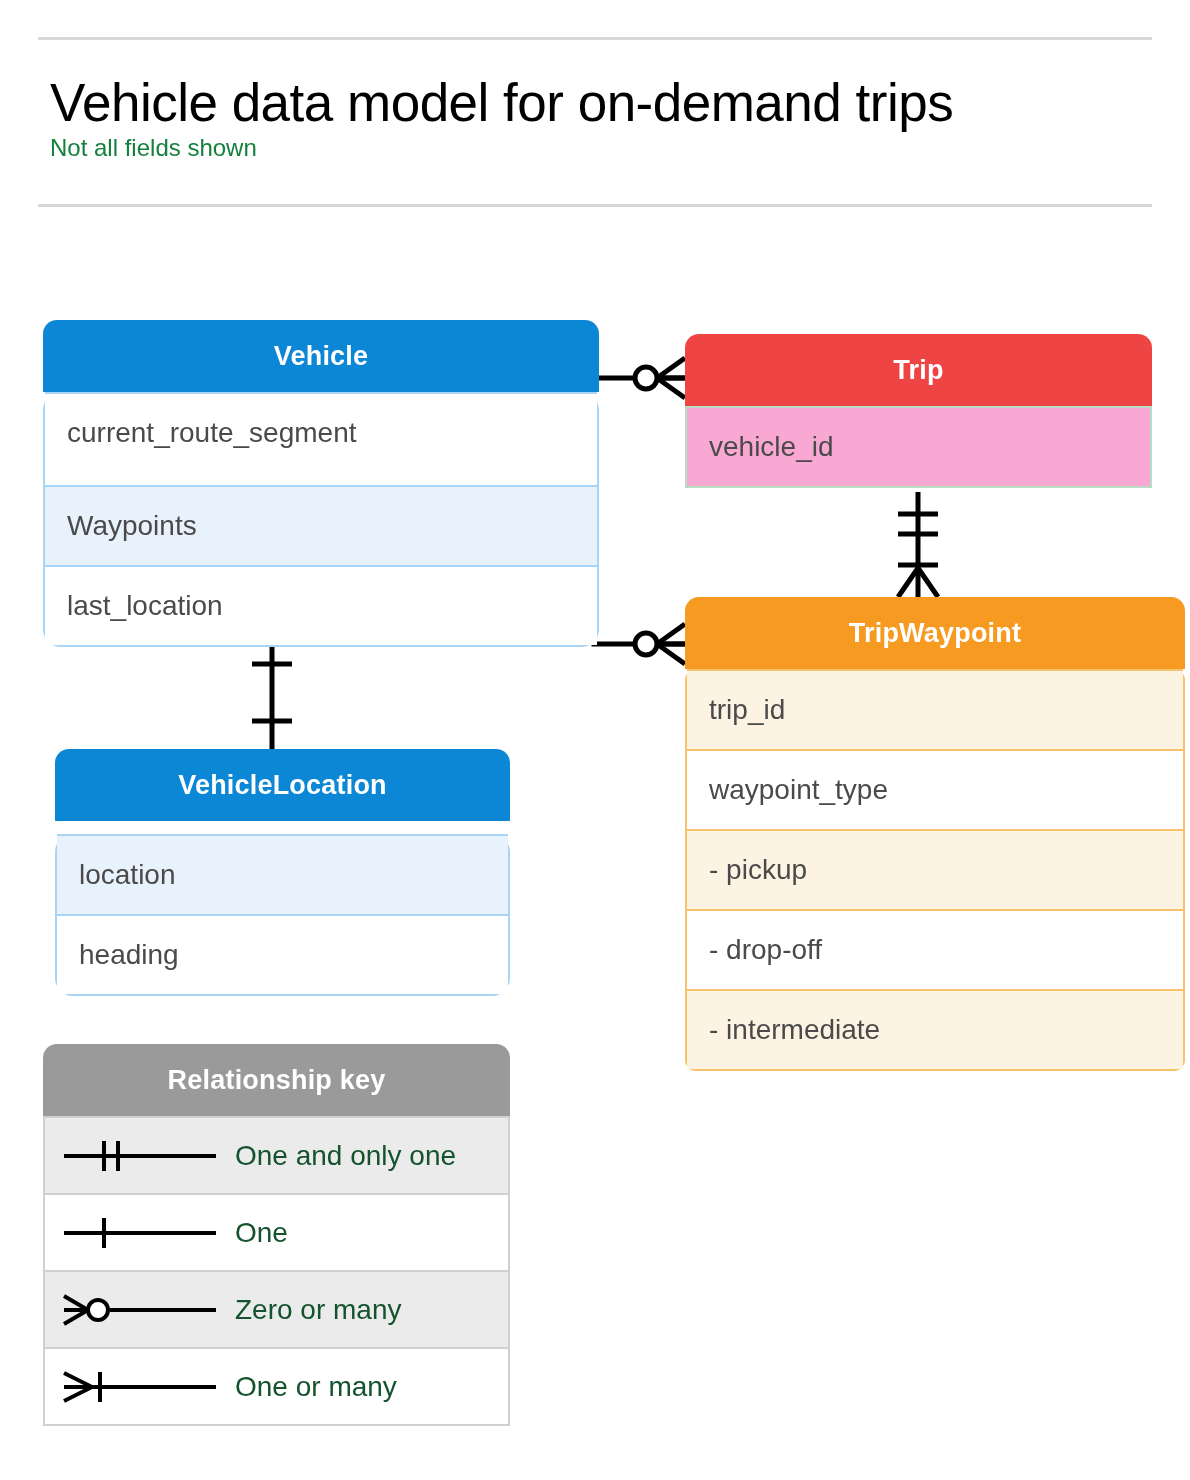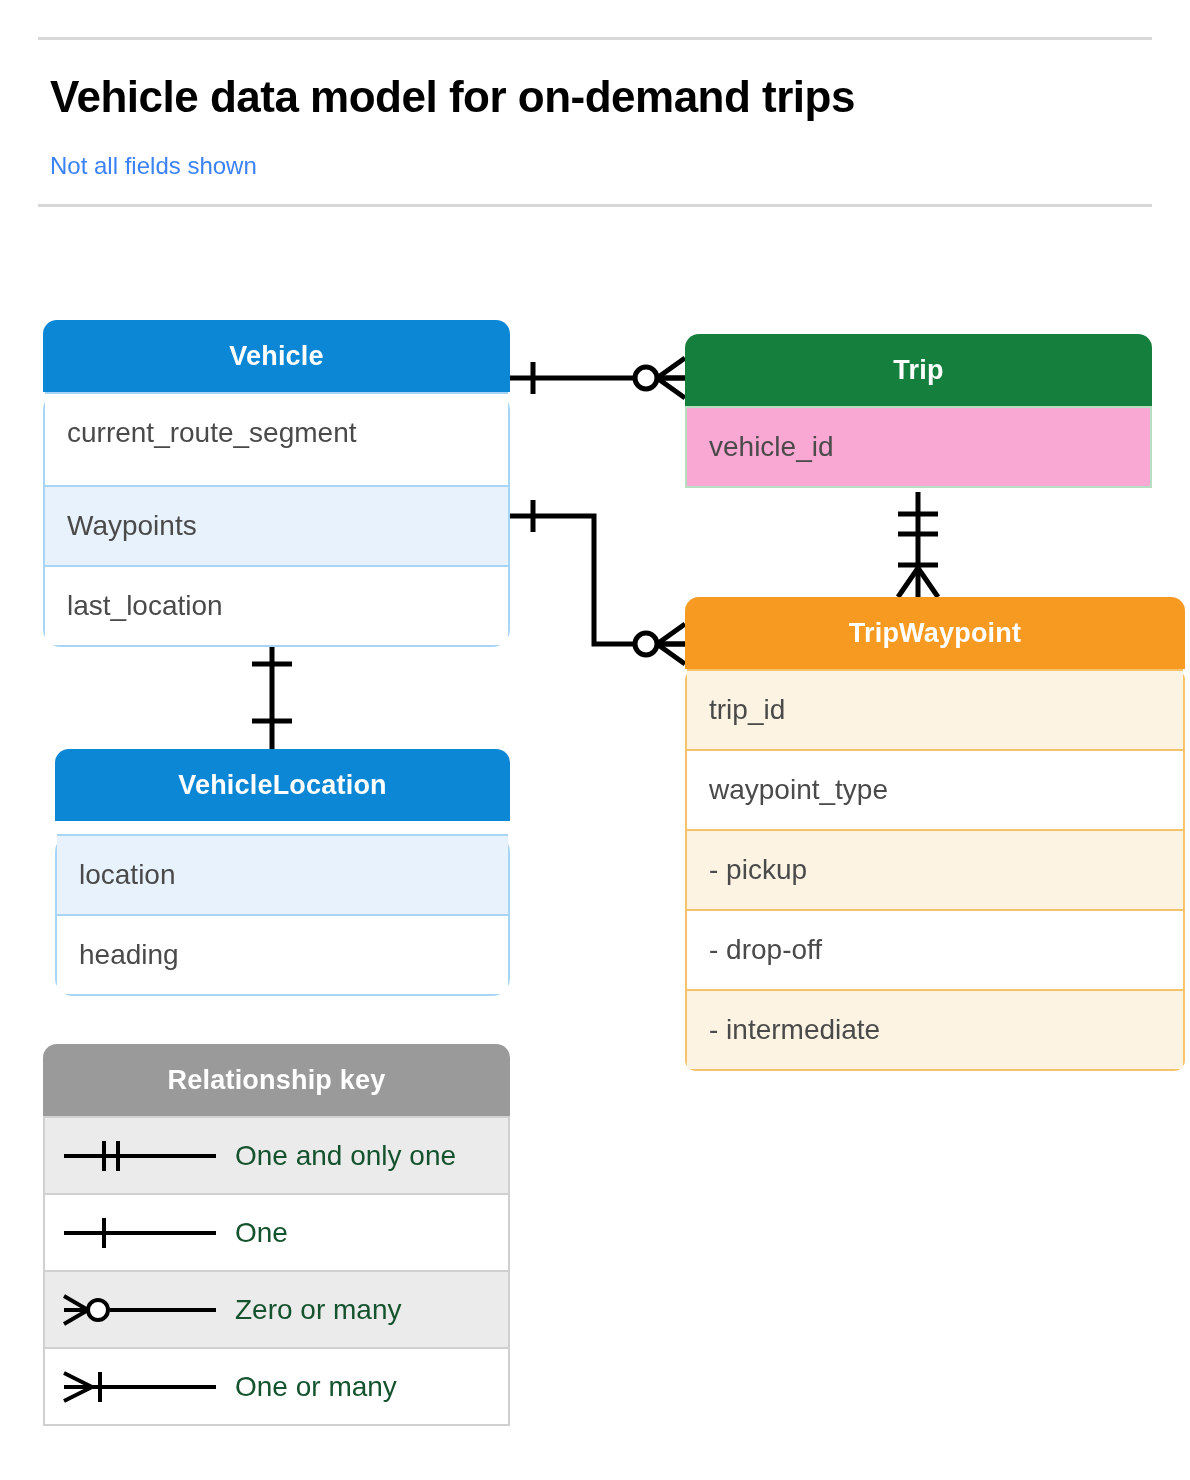--- a/index.html
+++ b/index.html
@@ -24,34 +24,33 @@
     height: 3px;
     background: #d8d8d8;
   }
   #rule-top { top: 37px; }
   #rule-bottom { top: 204px; }
 
   #page-title {
     position: absolute;
     left: 50px;
     top: 72px;
-    font-size: 44px;
-    font-weight: bold;
+    font-size: 53px;
+    font-weight: normal;
     color: #000000;
     letter-spacing: -0.5px;
     white-space: nowrap;
   }
   #page-subtitle {
     position: absolute;
     left: 50px;
     top: 134px;
     font-size: 24px;
-    color: #3b82f6;
+    color: #15803d;
     white-space: nowrap;
-    margin-top: 18px;
   }
 
   
   .entity {
     position: absolute;
     box-sizing: border-box;
   }
   .entity-header {
     box-sizing: border-box;
     height: 72px;
@@ -80,37 +79,37 @@
     border-top: 2px solid transparent;
   }
 
   
   .blue .entity-header { background: #0b87d5; }
   .blue .entity-rows   { border-color: #a8d4f5; border-radius: 18px; }
   .blue .entity-row    { border-top-color: #a8d4f5; background: #ffffff; }
   .blue .entity-row.alt{ background: #e8f2fc; margin-top: 13px; }
 
   
-  .green .entity-header { background: #15803d; }
+  .green .entity-header { background: #ef4444; }
   .green .entity-rows   { border-color: #b7ddc2; }
   .green .entity-row    { border-top-color: #b7ddc2; background: #ffffff; }
   .green .entity-row.alt{ background: #f9a8d4; }
 
   
   .orange .entity-header { background: #f79a21; }
   .orange .entity-rows   { border-color: #f8c26a; border-radius: 11px; }
   .orange .entity-row    { border-top-color: #f8c26a; background: #ffffff; }
   .orange .entity-row.alt{ background: #fdf3e3; }
 
   
   .gray .entity-header { background: #9a9a9a; }
   .gray .entity-rows   { border-color: #d0d0d0; }
 
   
-  #entity-vehicle          { left: 43px;  top: 320px; width: 467px; }
+  #entity-vehicle          { left: 43px;  top: 320px; width: 556px; }
   #entity-trip             { left: 685px; top: 334px; width: 467px; }
   #entity-tripwaypoint     { left: 685px; top: 597px; width: 500px; }
   #entity-vehiclelocation  { left: 43px;  top: 749px; width: 467px; padding-left: 12px; }
   #legend                  { left: 43px;  top: 1044px; width: 467px; }
 
   
   .legend-row {
     box-sizing: border-box;
     height: 77px;
     display: flex;

